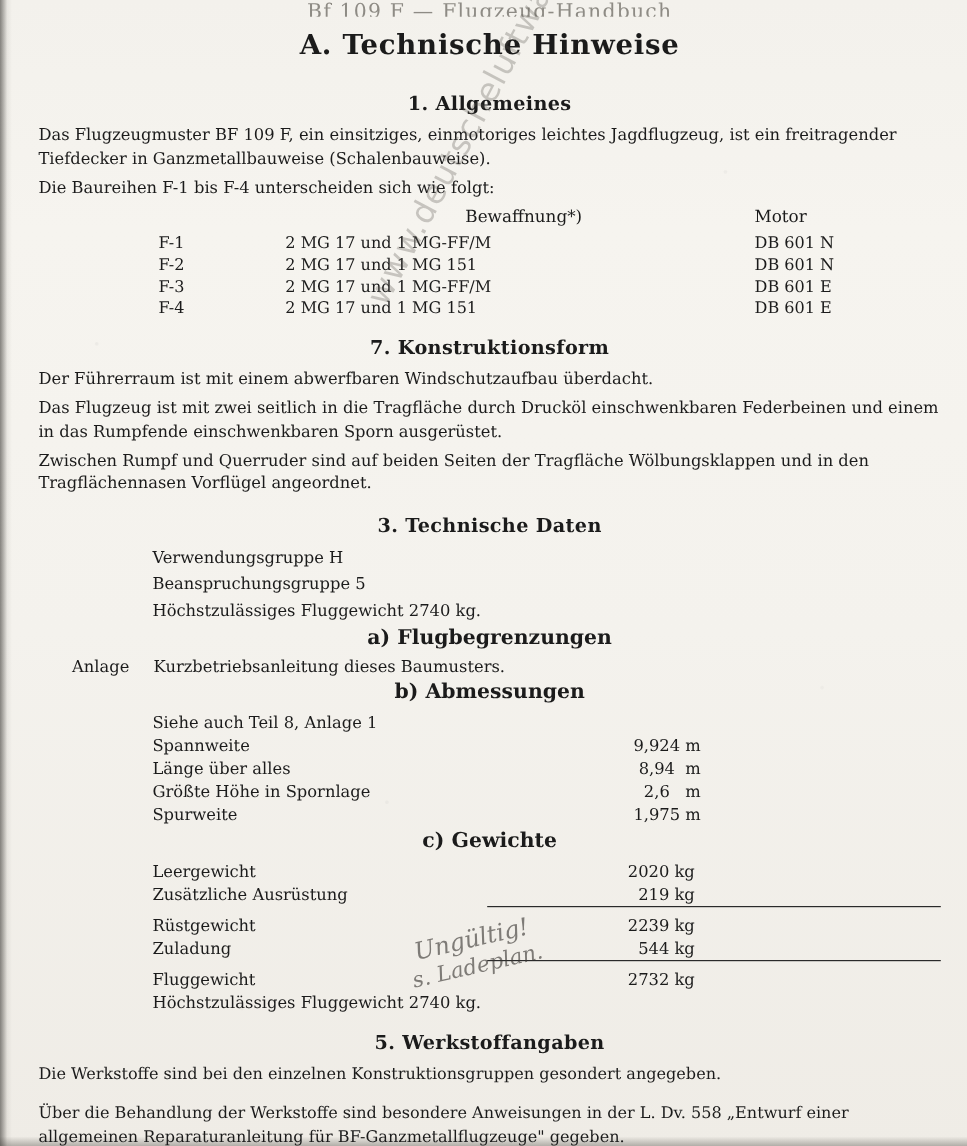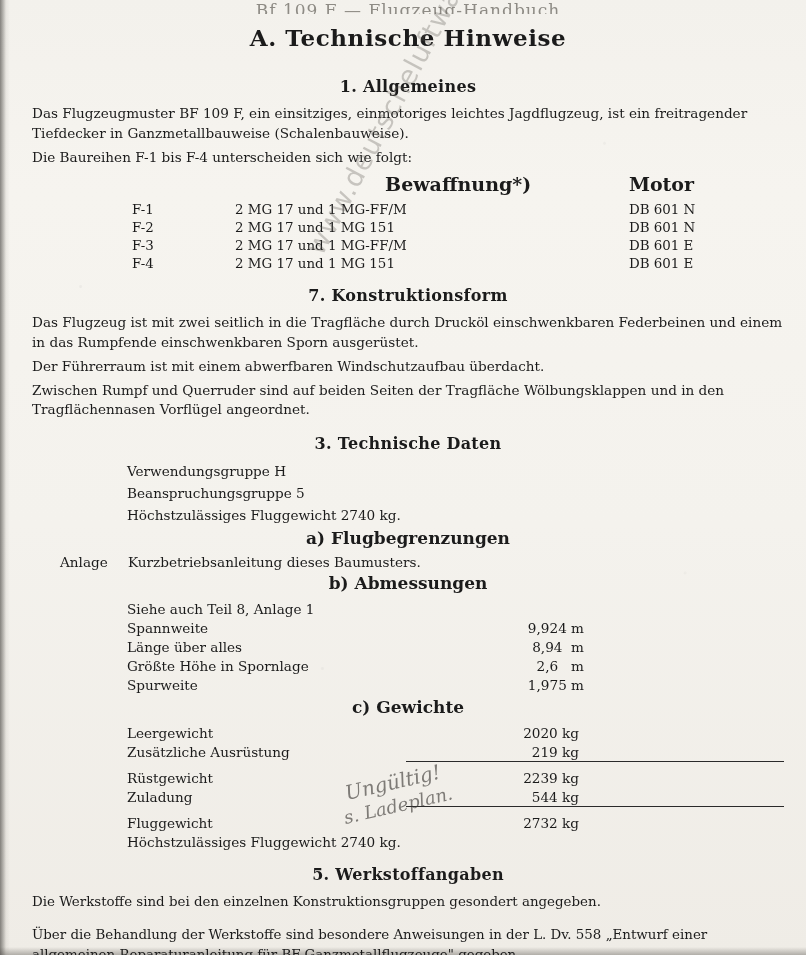--- a/index.html
+++ b/index.html
@@ -102,22 +102,22 @@
     margin: 2px 0 4px 0;
     width: 100%;
     font-size: 13.4px;
   }
   table.vartable td, table.vartable th {
     padding: 1.5px 0;
     font-weight: 400;
     text-align: left;
   }
   table.vartable th {
-    font-weight: 700;
-    font-size: 19px;
+    font-weight: 400;
+    font-size: 14px;
     padding-bottom: 5px;
   }
   .col-name { width: 118px; padding-left: 100px !important; }
   .col-arm  { width: 260px; }
   .col-eng  { width: 170px; }
   .th-arm { padding-left: 150px !important; }
   .th-eng { padding-left: 0 !important; }
 
   
   .indent-block {
@@ -231,22 +231,22 @@
         </tr>
         <tr>
           <td class="col-name">F-4</td>
           <td class="col-arm">2 MG 17 und 1 MG 151</td>
           <td class="col-eng">DB 601 E</td>
         </tr>
       </tbody>
     </table>
 
     <h2 class="section">7. Konstruktionsform</h2>
+    <p class="body">Der Führerraum ist mit einem abwerfbaren Windschutzaufbau überdacht.</p>
     <p class="body">Das Flugzeug ist mit zwei seitlich in die Tragfläche durch Drucköl einschwenkbaren Federbeinen und einem in das Rumpfende einschwenkbaren Sporn ausgerüstet.</p>
-    <p class="body">Der Führerraum ist mit einem abwerfbaren Windschutzaufbau überdacht.</p>
     <p class="body">Zwischen Rumpf und Querruder sind auf beiden Seiten der Tragfläche Wölbungsklappen und in den Tragflächennasen Vorflügel angeordnet.</p>
 
     <h2 class="section">3. Technische Daten</h2>
     <div class="indent-block">
       <div class="line">Verwendungsgruppe H</div>
       <div class="line">Beanspruchungsgruppe 5</div>
       <div class="line">Höchstzulässiges Fluggewicht 2740 kg.</div>
     </div>
 
     <h3 class="subsection">a) Flugbegrenzungen</h3>

